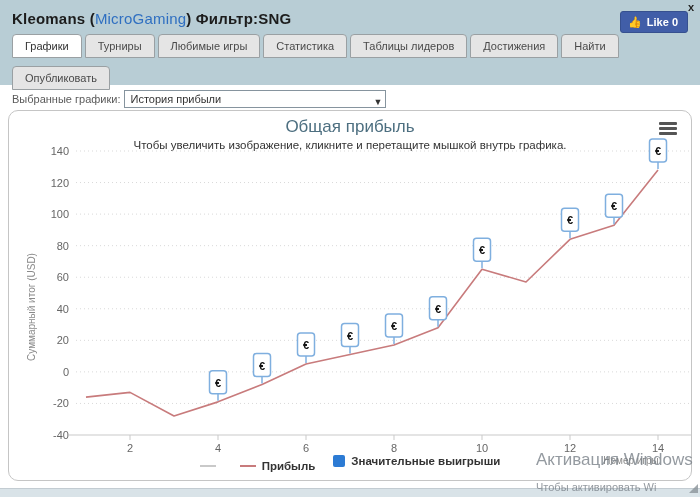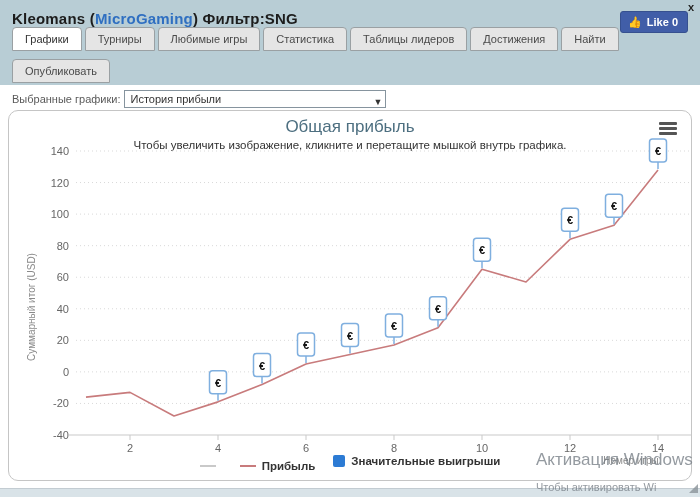--- a/index.html
+++ b/index.html
@@ -7,29 +7,29 @@
   body { font-family:"Liberation Sans", sans-serif; background:#d9e3e8; }
   #page { position:relative; width:700px; height:497px; overflow:hidden; }
 
   
   #widget { position:absolute; left:0; top:0; width:700px; height:489px;
             background:#ffffff; border-bottom:1px solid #c3ccd2; }
 
   
   .header { position:relative; height:85px; background:#b8cdd5; padding:10px 12px 0 12px; }
   .title-line { font-size:15px; font-weight:bold; color:#1c1c1c; letter-spacing:.2px; }
-  .title-line .net-link { color:#2f6fc1; text-decoration:none; font-weight:bold; cursor:pointer; }
+  .title-line .net-link { color:#2f6fc1; text-decoration:none; font-weight:normal; cursor:pointer; }
   .like-btn { position:absolute; right:12px; top:11px; background:#415ea8; color:#fff;
               font-size:11px; font-weight:bold; padding:4px 9px 4px 7px; border-radius:3px;
               border:1px solid #36508f; cursor:pointer; display:flex; align-items:center; gap:5px;}
   .like-btn .thumb { font-size:11px; line-height:1; }
   .close-x { position:absolute; right:6px; top:1px; font-size:11px; font-weight:bold;
              color:#222; cursor:pointer; line-height:1.2; }
 
-  .tabs-row { display:flex; }
+  .tabs-row { margin-top:7px; display:flex; }
   .tabs-row.second { margin-top:8px; }
   .tab { background:#e5e5e5; border:1px solid #9aa0a3; border-radius:4px 4px 0 0;
          padding:5px 12px 5px 12px; font-size:11px; color:#4a4a4a; margin-right:3px;
          cursor:pointer; white-space:nowrap; }
   .tab.active { background:#ffffff; color:#333; }
 
   
   .controls { display:flex; align-items:center; padding:5px 12px 0 12px; height:22px; }
   .controls .lbl { font-size:11px; color:#5a5a5a; margin-right:4px; }
   .select-box { position:relative; width:262px; height:18px; border:1px solid #86949e;

